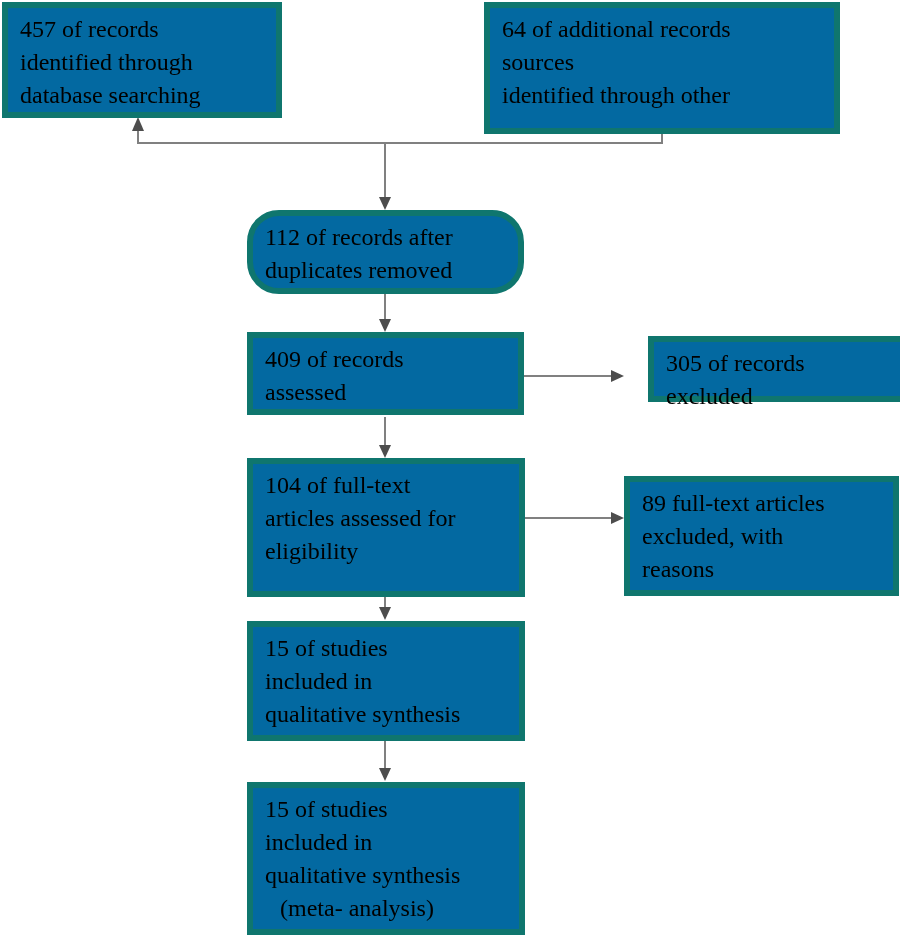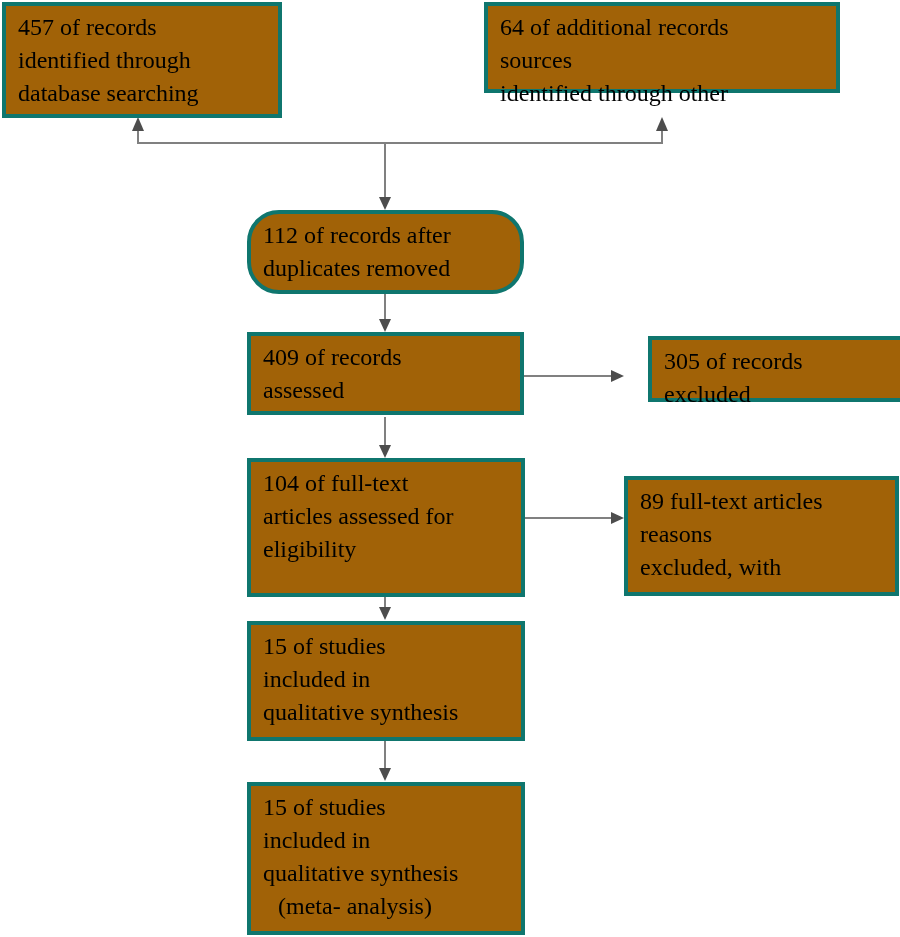--- a/index.html
+++ b/index.html
@@ -16,33 +16,33 @@
   }
   .connectors {
     position: absolute;
     left: 0; top: 0;
     width: 900px; height: 937px;
     z-index: 1;
   }
   .box {
     position: absolute;
     z-index: 2;
-    background: #a16207;
-    border: 4px solid #0f766e;
+    background: #0369a1;
+    border: 6px solid #0f766e;
     padding: 5px 12px;
     color: #000000;
     font-size: 24px;
     line-height: 33px;
   }
   .box .tline { white-space: nowrap; }
   .box .tline.indent { padding-left: 15px; }
 
   
   .b-records-identified { left: 2px;   top: 2px;   width: 280px; height: 116px; }
-  .b-additional-records { left: 484px; top: 2px;   width: 356px; height: 91px; }
+  .b-additional-records { left: 484px; top: 2px;   width: 356px; height: 132px; }
   .b-after-duplicates   { left: 247px; top: 210px; width: 277px; height: 84px; border-radius: 32px;  }
   .b-records-screened   { left: 247px; top: 332px; width: 277px; height: 83px;  }
   .b-records-excluded   { left: 648px; top: 336px; width: 275px; height: 66px;  }
   .b-fulltext-assessed  { left: 247px; top: 458px; width: 278px; height: 139px; }
   .b-fulltext-excluded  { left: 624px; top: 476px; width: 275px; height: 120px; }
   .b-qualitative        { left: 247px; top: 621px; width: 278px; height: 120px; }
   .b-meta-analysis      { left: 247px; top: 782px; width: 278px; height: 153px; }
 
   .connectors path, .connectors line {
     stroke: #808080;
@@ -115,22 +115,22 @@
   </div>
 
   <div class="box b-fulltext-assessed">
     <div class="tline">104 of full-text</div>
     <div class="tline">articles assessed for</div>
     <div class="tline">eligibility</div>
   </div>
 
   <div class="box b-fulltext-excluded">
     <div class="tline">89 full-text articles</div>
+    <div class="tline">excluded, with</div>
     <div class="tline">reasons</div>
-    <div class="tline">excluded, with</div>
   </div>
 
   <div class="box b-qualitative">
     <div class="tline">15 of studies</div>
     <div class="tline">included in</div>
     <div class="tline">qualitative synthesis</div>
   </div>
 
   <div class="box b-meta-analysis">
     <div class="tline">15 of studies</div>

